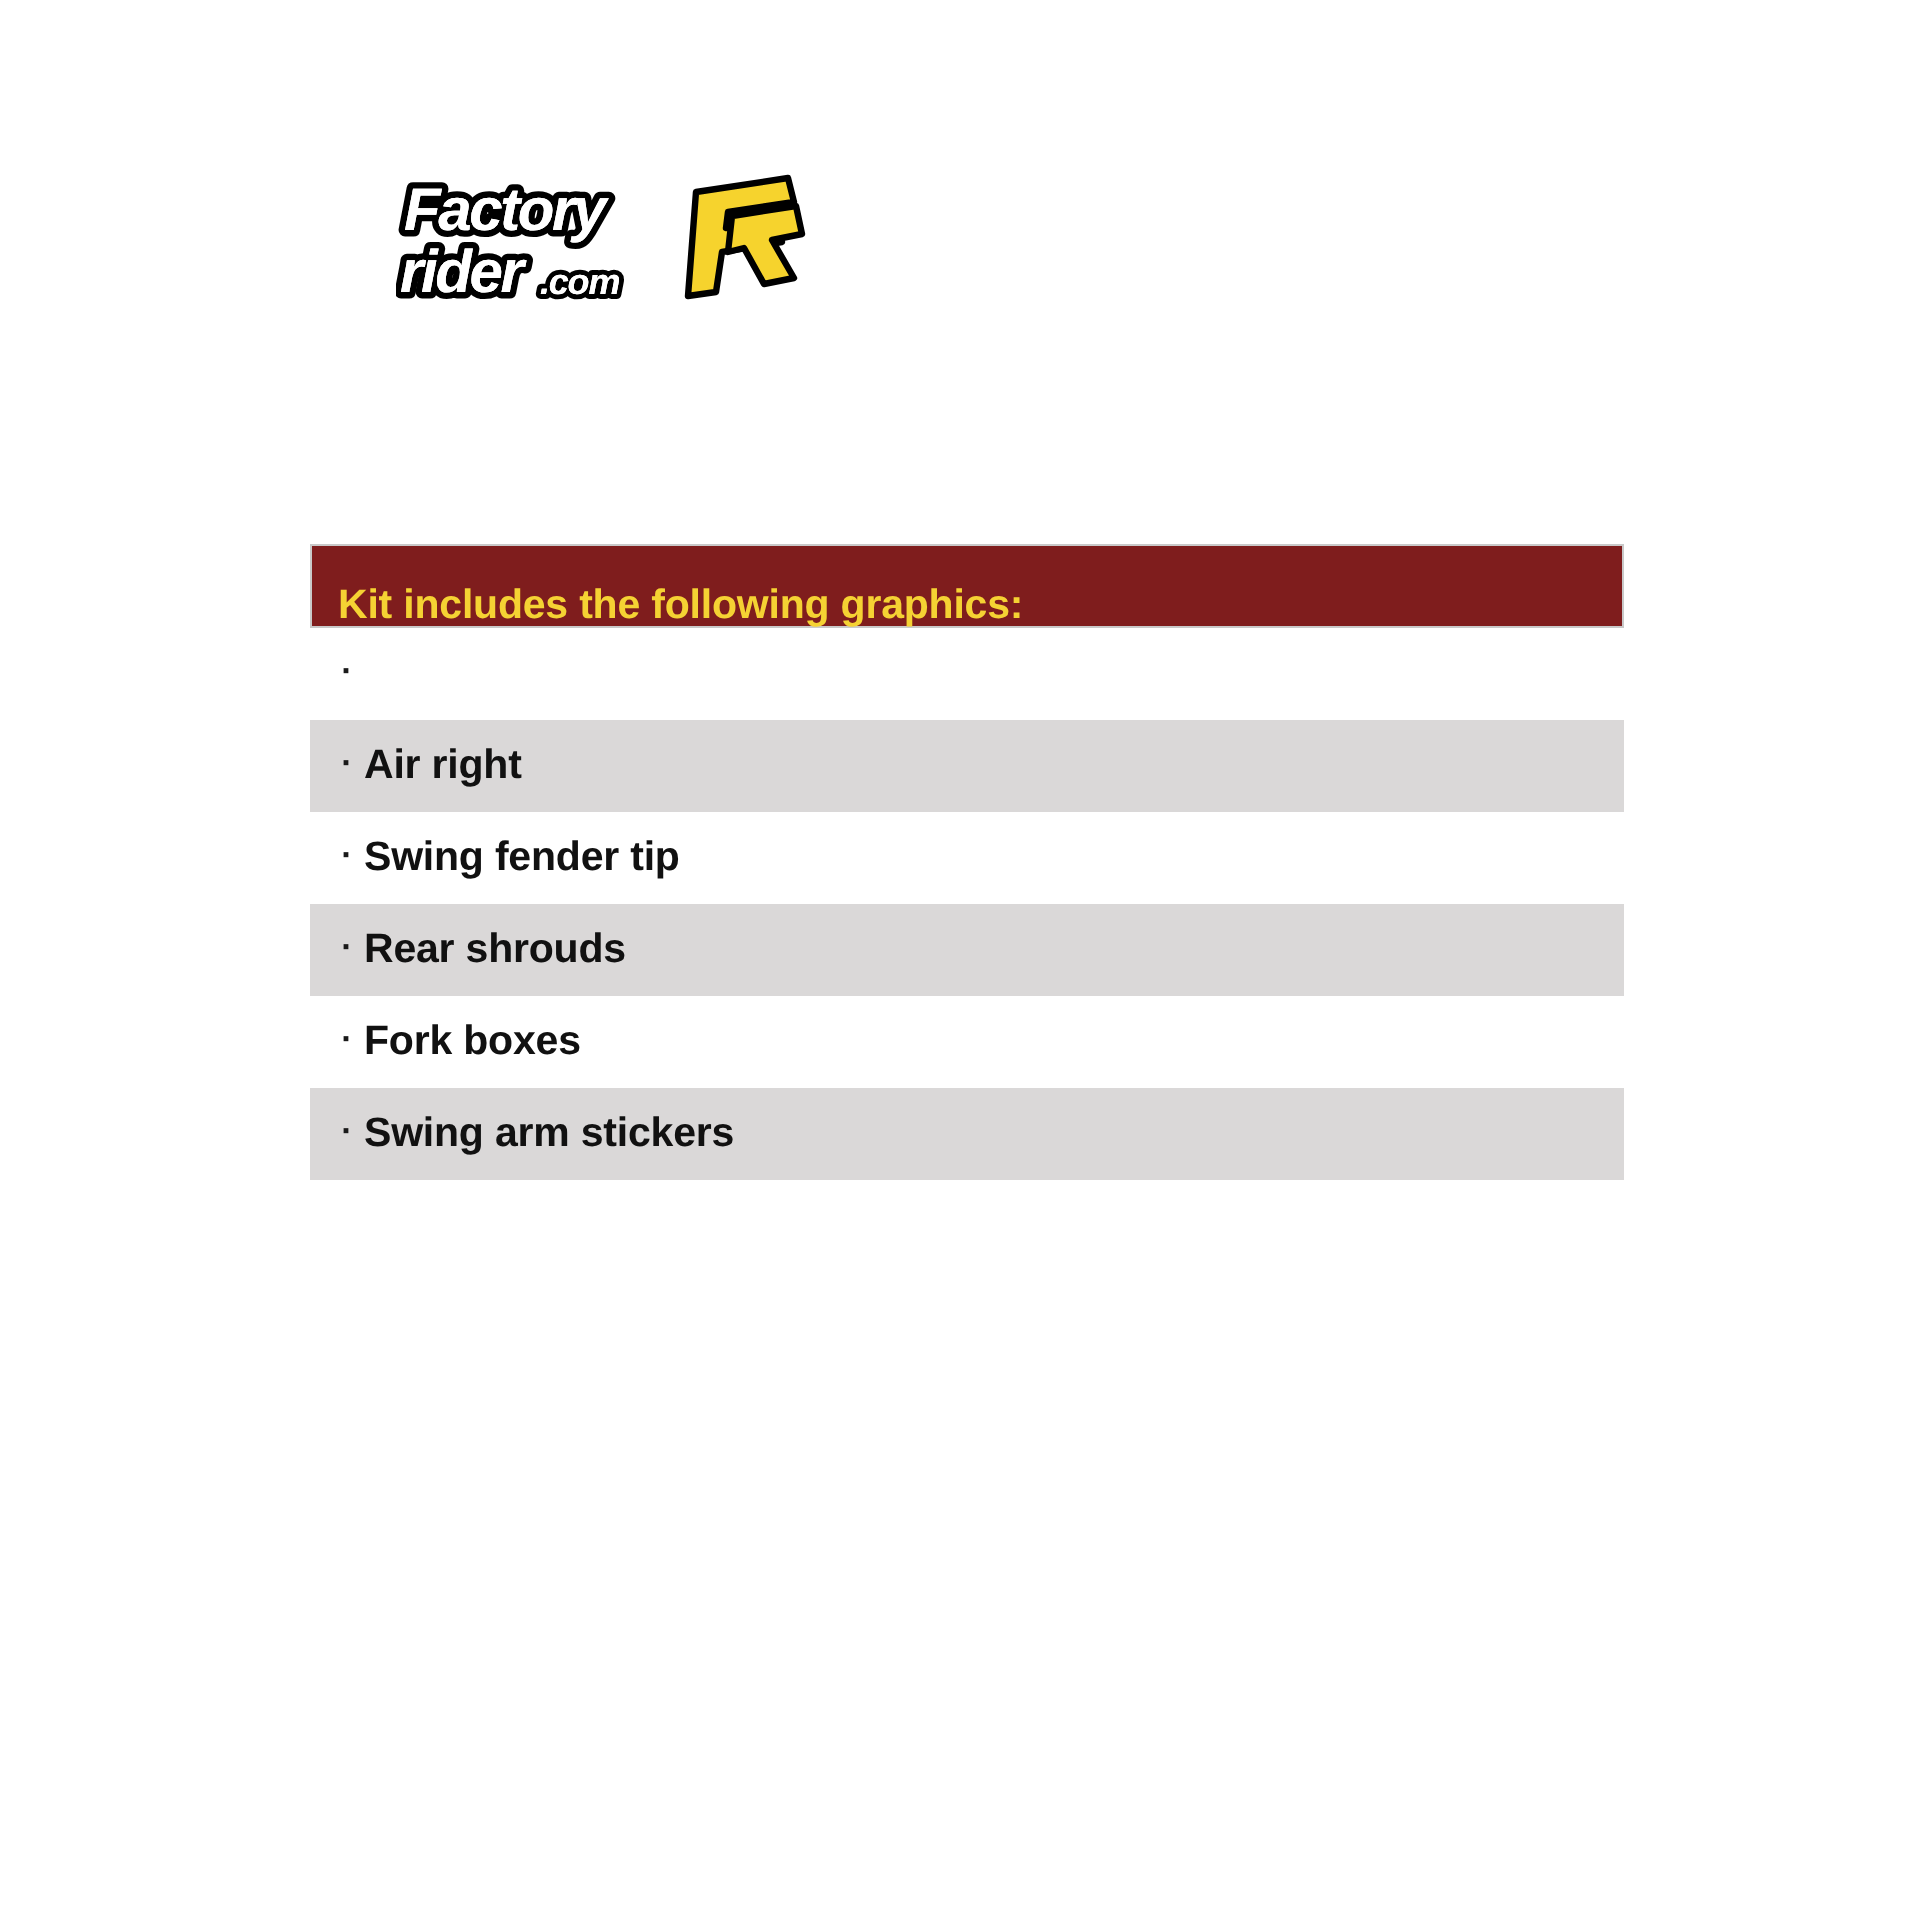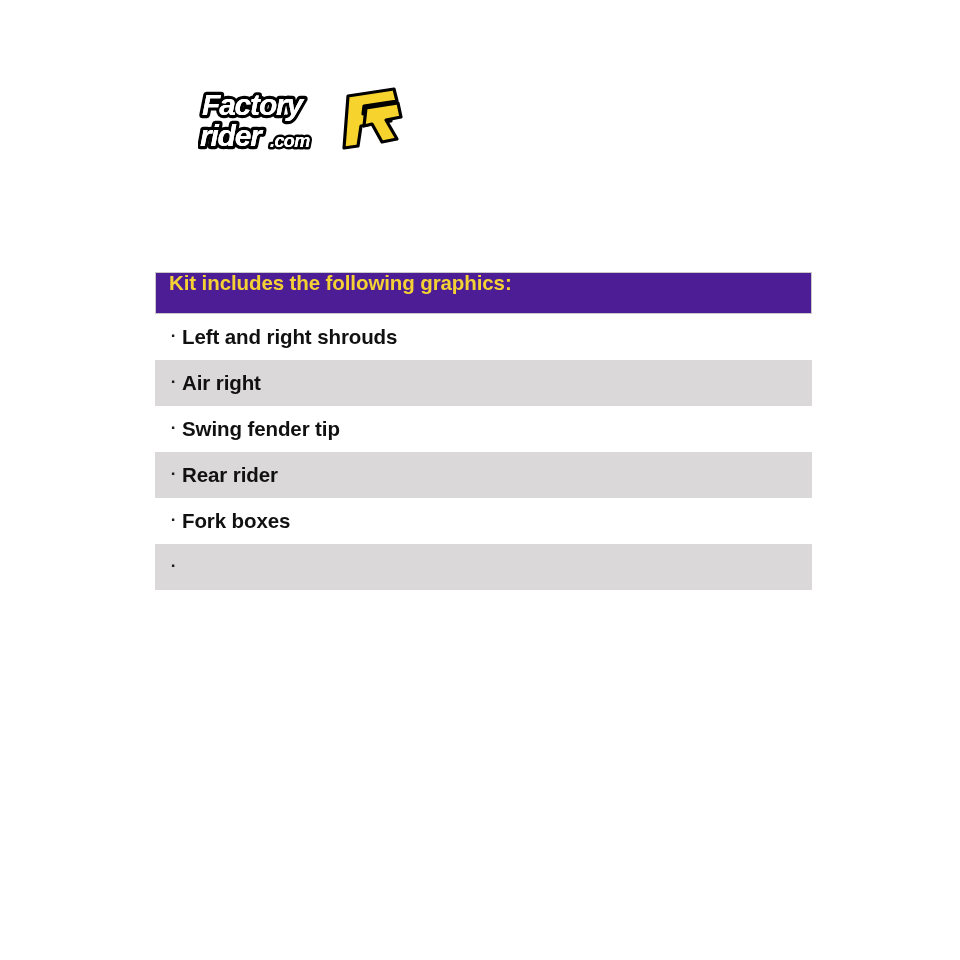--- a/index.html
+++ b/index.html
@@ -30,26 +30,26 @@
 
   
   .panel {
     position: absolute;
     left: 155px;
     top: 272px;
     width: 657px;
   }
 
   .panel-header {
-    background: #4c1d95;
+    background: #7f1d1d;
     border: 1px solid #c9c9c9;
     box-sizing: border-box;
     height: 42px;
     display: flex;
-    align-items: flex-start;
+    align-items: flex-end;
     padding-left: 13px;
   }
   .panel-header-title {
     color: #f5d233;
     font-size: 20.5px;
     font-weight: bold;
     letter-spacing: -0.1px;
     line-height: 1;
     white-space: nowrap;
   }
@@ -115,41 +115,41 @@
 <div class="panel">
 
   <div class="panel-header">
     <span class="panel-header-title">Kit includes the following graphics:</span>
   </div>
 
   <div class="rows">
 
     <div class="row plain">
       <span class="row-bullet">·</span>
-      <span class="row-label">Left and right shrouds</span>
     </div>
 
     <div class="row alt">
       <span class="row-bullet">·</span>
       <span class="row-label">Air right</span>
     </div>
 
     <div class="row plain">
       <span class="row-bullet">·</span>
       <span class="row-label">Swing fender tip</span>
     </div>
 
     <div class="row alt">
       <span class="row-bullet">·</span>
-      <span class="row-label">Rear rider</span>
+      <span class="row-label">Rear shrouds</span>
     </div>
 
     <div class="row plain">
       <span class="row-bullet">·</span>
       <span class="row-label">Fork boxes</span>
     </div>
 
     <div class="row alt">
       <span class="row-bullet">·</span>
+      <span class="row-label">Swing arm stickers</span>
     </div>
 
   </div>
 </div>
 
 </body></html>

